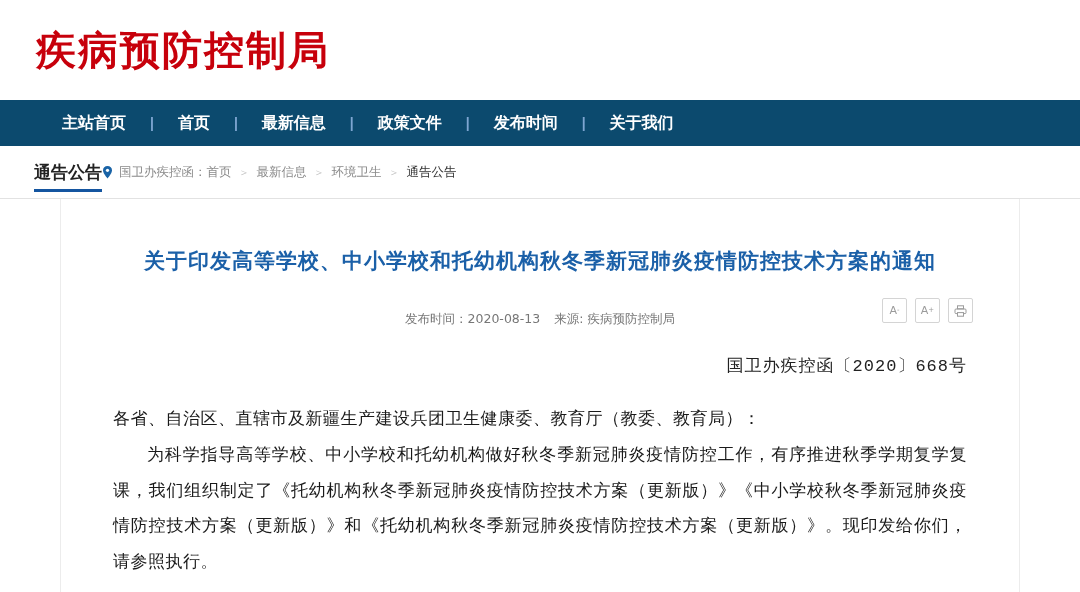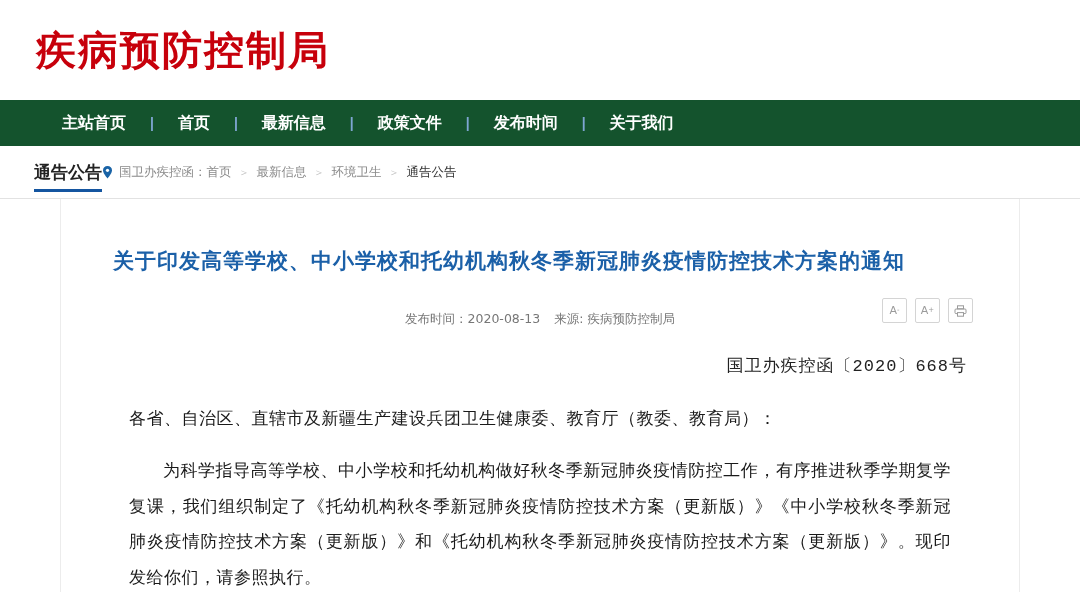--- a/index.html
+++ b/index.html
@@ -33,21 +33,21 @@
     font-size: 40px;
     font-weight: bold;
     color: #c7000b;
     letter-spacing: 2px;
     line-height: 1;
   }
 
   
   .nav-bar {
     height: 46px;
-    background: #14532d;
+    background: #0c4a6e;
     display: flex;
     align-items: center;
     padding-left: 40px;
     color: #ffffff;
   }
   .nav-item {
     font-size: 16px;
     font-weight: bold;
     color: #ffffff;
     padding: 0 22px;
@@ -109,20 +109,21 @@
   .article {
     margin: 0 60px;
     border-left: 1px solid #ececec;
     border-right: 1px solid #ececec;
     height: 394px;
     box-sizing: border-box;
     padding: 0 52px;
     position: relative;
   }
   .article-title {
+    text-align: center;
     font-family: "DejaVu Sans", sans-serif;
     font-size: 21px;
     font-weight: bold;
     color: #1b60a8;
     letter-spacing: 1px;
     padding-top: 48px;
     line-height: 1.4;
   }
   .meta-row {
     margin-top: 22px;
@@ -174,21 +175,21 @@
   }
   .doc-body {
     font-family: "DejaVu Serif", serif;
     font-size: 17px;
     color: #1a1a1a;
     line-height: 2.1;
     margin-top: 24px;
     text-align: justify;
     letter-spacing: 0.5px;
   }
-  .doc-body p { margin: 16px; }
+  .doc-body p { margin: 0; }
   .doc-body p.indent { text-indent: 2em; }
 </style>
 </head>
 <body>
 
 <div class="page">
 
   <div class="site-header">
     <div class="site-title">疾病预防控制局</div>
   </div>

